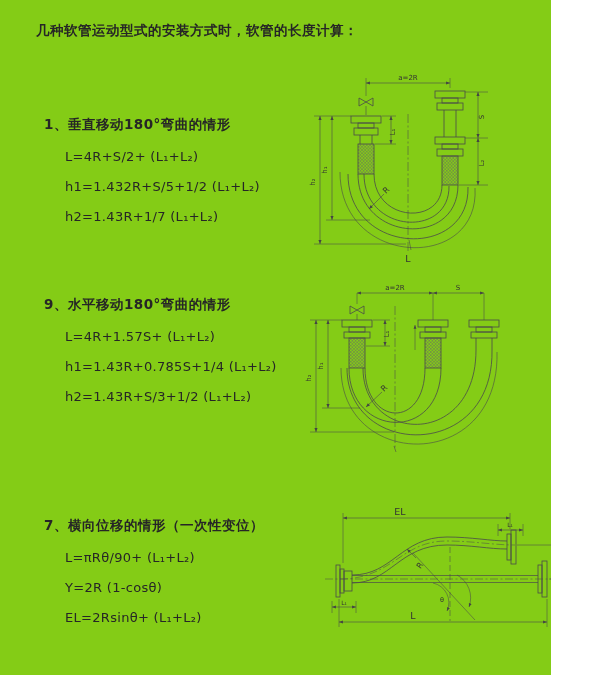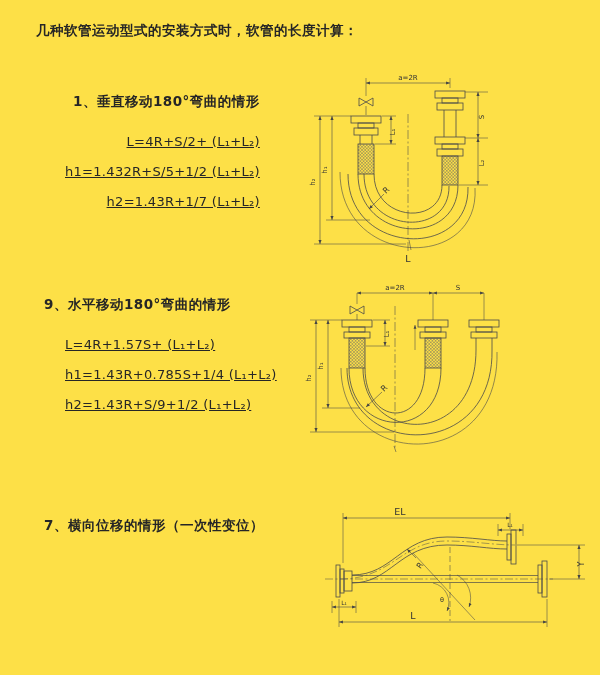--- a/index.html
+++ b/index.html
@@ -1,66 +1,71 @@
 <!DOCTYPE html>
 <html><head>
 <meta charset="utf-8">
 <style>
   html,body{margin:0;padding:0;}
   body{
     width:600px;height:675px;background:#ffffff;
     font-family:"DejaVu Sans","Liberation Sans",sans-serif;
     color:#262626;
   }
-  .page{position:relative;width:600px;height:675px;background:#fde047;overflow:hidden;}
+  .page{position:relative;width:516px;height:675px;background:#84cc16;overflow:hidden;padding-left:35px;}
   .doc-title{
     position:absolute;left:36px;top:22px;
     font-size:13.5px;font-weight:bold;letter-spacing:0.5px;white-space:nowrap;
   }
   .sec{position:absolute;left:44px;}
   .sec-heading{font-size:13.5px;font-weight:bold;letter-spacing:0.5px;white-space:nowrap;}
-  .formulas{margin-left:21px;margin-top:16px;text-decoration:underline;}
+  .formulas{margin-left:21px;margin-top:8px;}
   .formula{
     font-size:13px;font-weight:500;line-height:30px;white-space:nowrap;letter-spacing:0.3px;
   }
   .diag{position:absolute;}
   .diag text{
     font-family:"DejaVu Sans","Liberation Sans",sans-serif;
     font-size:7px;fill:#333;stroke:none;
   }
   .diag text.big{font-size:9.5px;}
   .diag text.med{font-size:8px;}
 </style>
 </head>
 <body>
 
 <div class="page">
 
   <div class="doc-title">几种软管运动型式的安装方式时，软管的长度计算：</div>
 
-  <div class="sec" style="top:93px;text-align:right;">
+  <div class="sec" style="top:116px;">
     <div class="sec-heading">1、垂直移动180°弯曲的情形</div>
     <div class="formulas">
       <div class="formula">L=4R+S/2+ (L₁+L₂)</div>
       <div class="formula">h1=1.432R+S/5+1/2 (L₁+L₂)</div>
       <div class="formula">h2=1.43R+1/7 (L₁+L₂)</div>
     </div>
   </div>
 
   <div class="sec" style="top:296px;">
     <div class="sec-heading">9、水平移动180°弯曲的情形</div>
     <div class="formulas">
       <div class="formula">L=4R+1.57S+ (L₁+L₂)</div>
       <div class="formula">h1=1.43R+0.785S+1/4 (L₁+L₂)</div>
-      <div class="formula">h2=1.43R+S/9+1/2 (L₁+L₂)</div>
+      <div class="formula">h2=1.43R+S/3+1/2 (L₁+L₂)</div>
     </div>
   </div>
 
   <div class="sec" style="top:517px;">
     <div class="sec-heading">7、横向位移的情形（一次性变位）</div>
+    <div class="formulas">
+      <div class="formula">L=πRθ/90+ (L₁+L₂)</div>
+      <div class="formula">Y=2R (1-cosθ)</div>
+      <div class="formula">EL=2Rsinθ+ (L₁+L₂)</div>
+    </div>
   </div>
 
   <svg class="diag" style="left:298px;top:70px;" width="295" height="195" viewBox="0 0 295 195">
     <defs>
       <pattern id="br1" width="3.2" height="3.2" patternUnits="userSpaceOnUse">
         <path d="M0,3.2 L3.2,0 M0,0 L3.2,3.2" stroke="#666" stroke-width="0.45" fill="none"></path>
       </pattern>
       <marker id="ar1" viewBox="0 0 8 8" markerWidth="8" markerHeight="8" refX="7.2" refY="4" orient="auto-start-reverse">
         <path d="M0.6,1.4 L7.2,4 L0.6,6.6 Z" fill="#444"></path>
       </marker>

